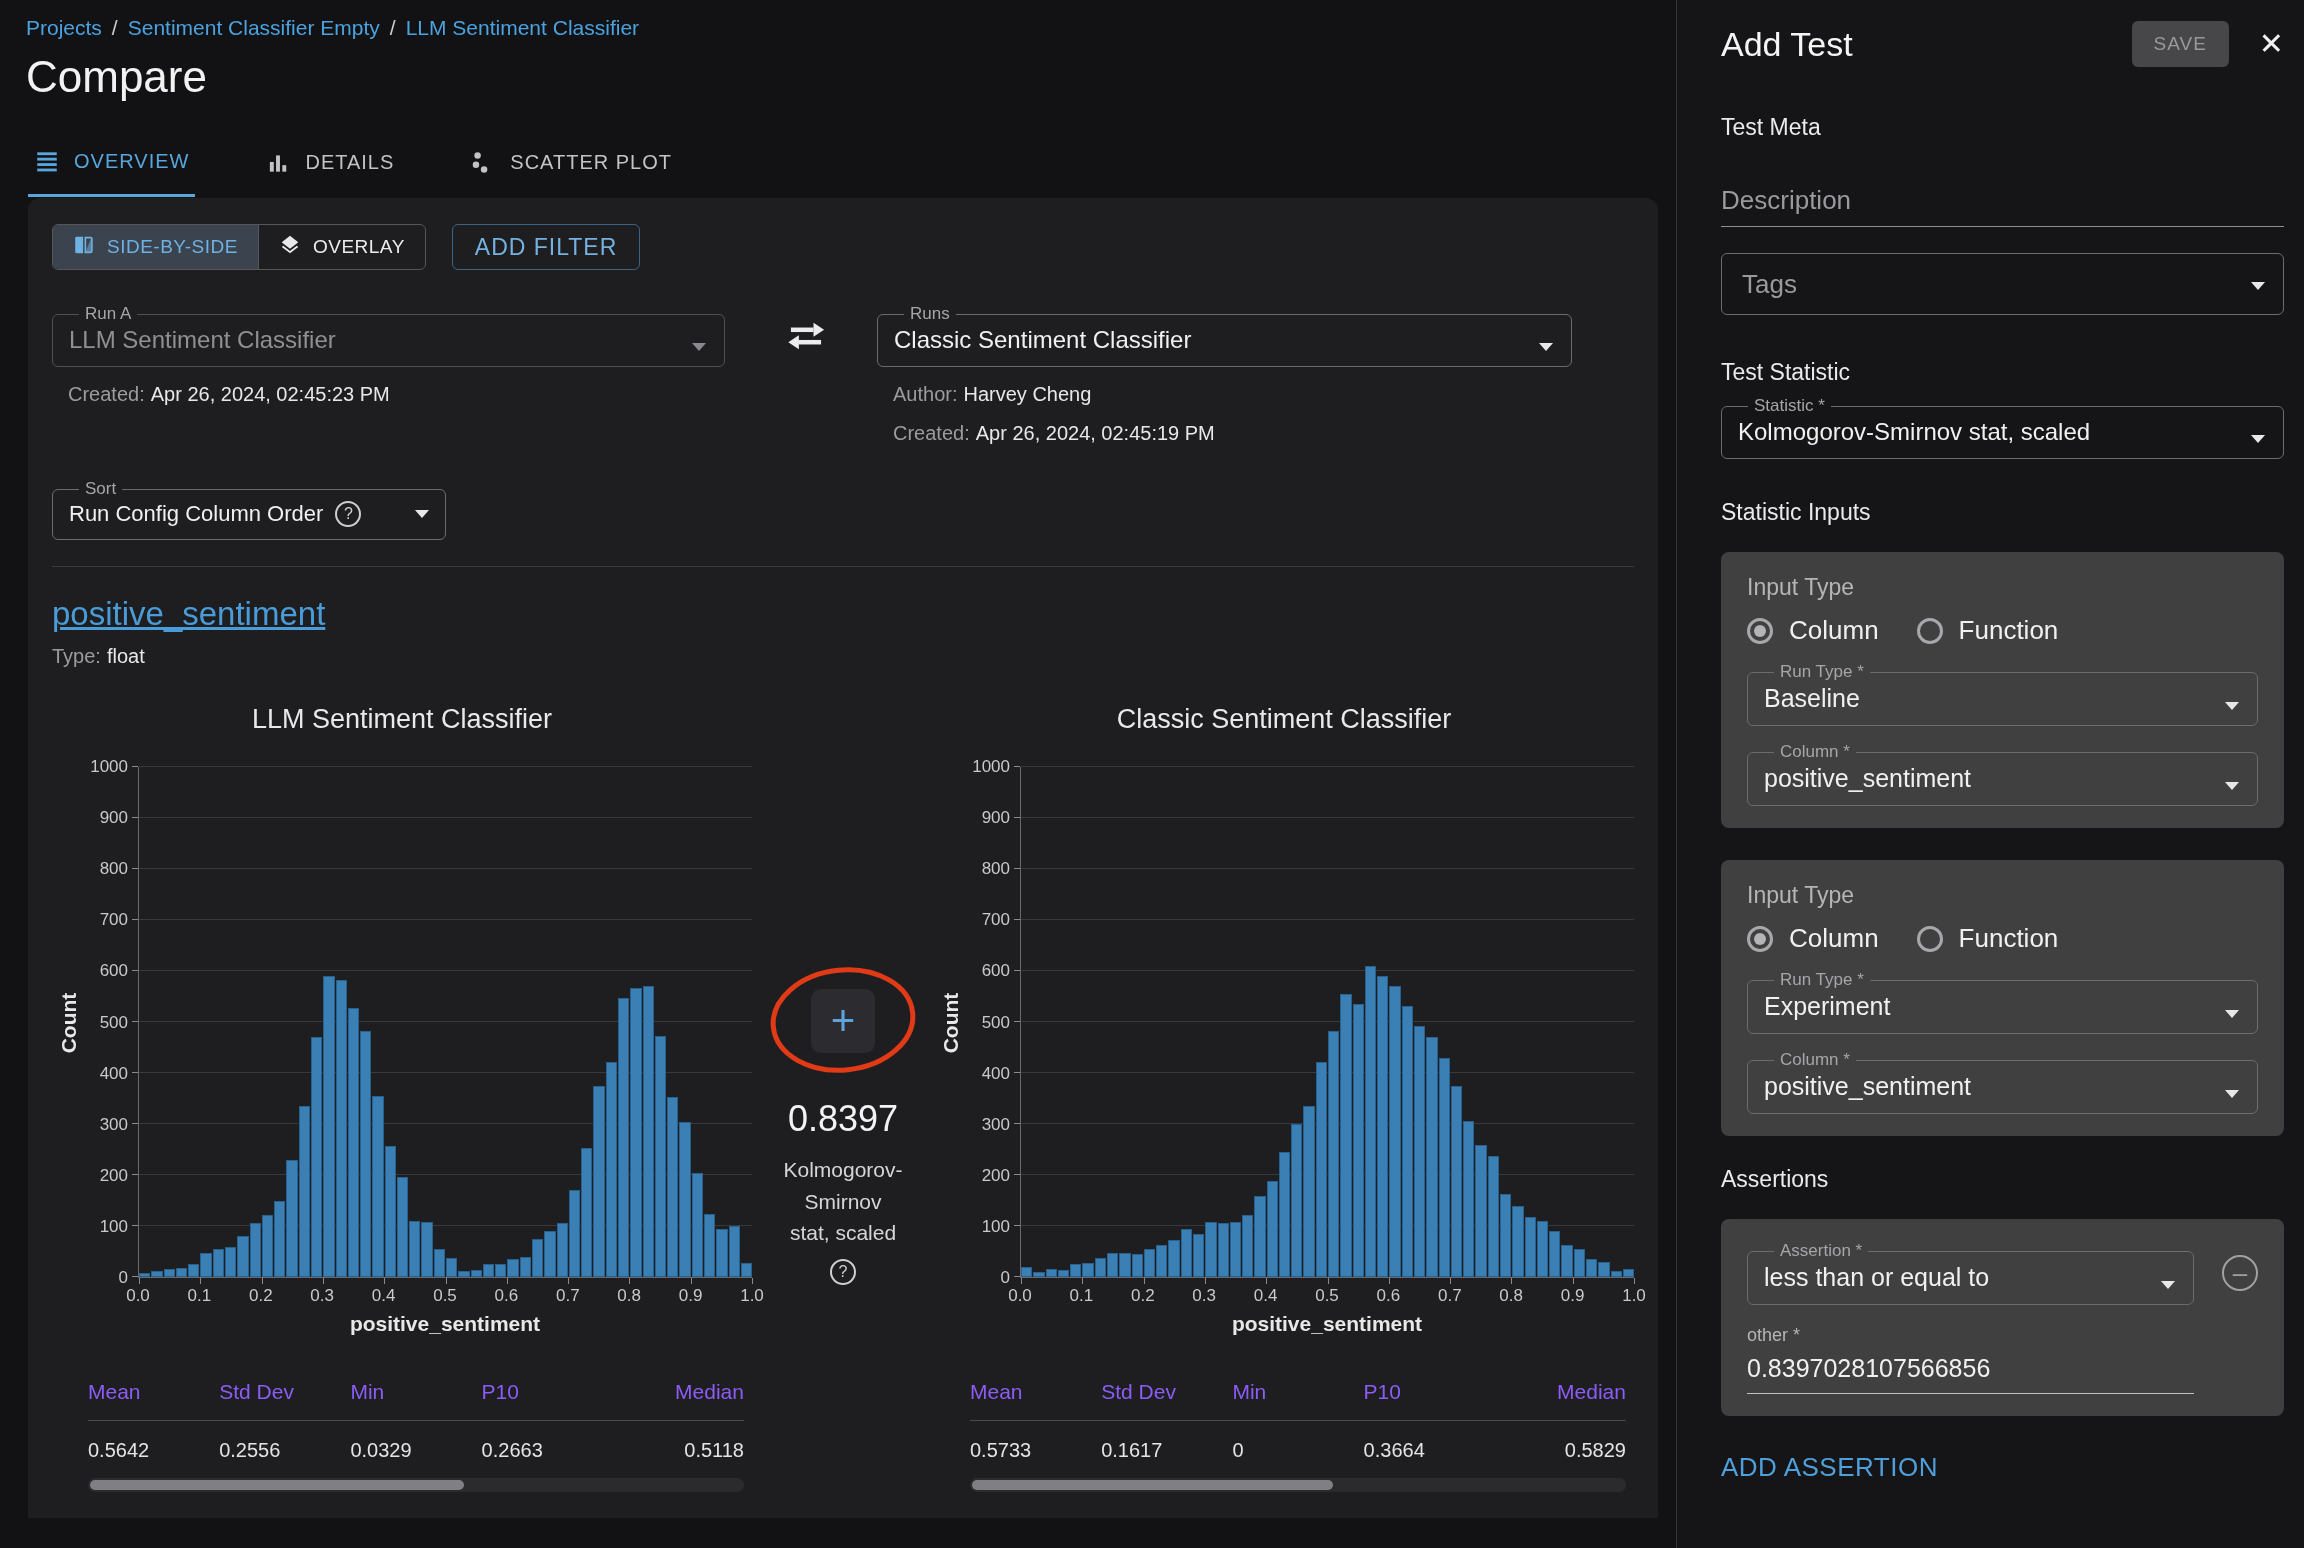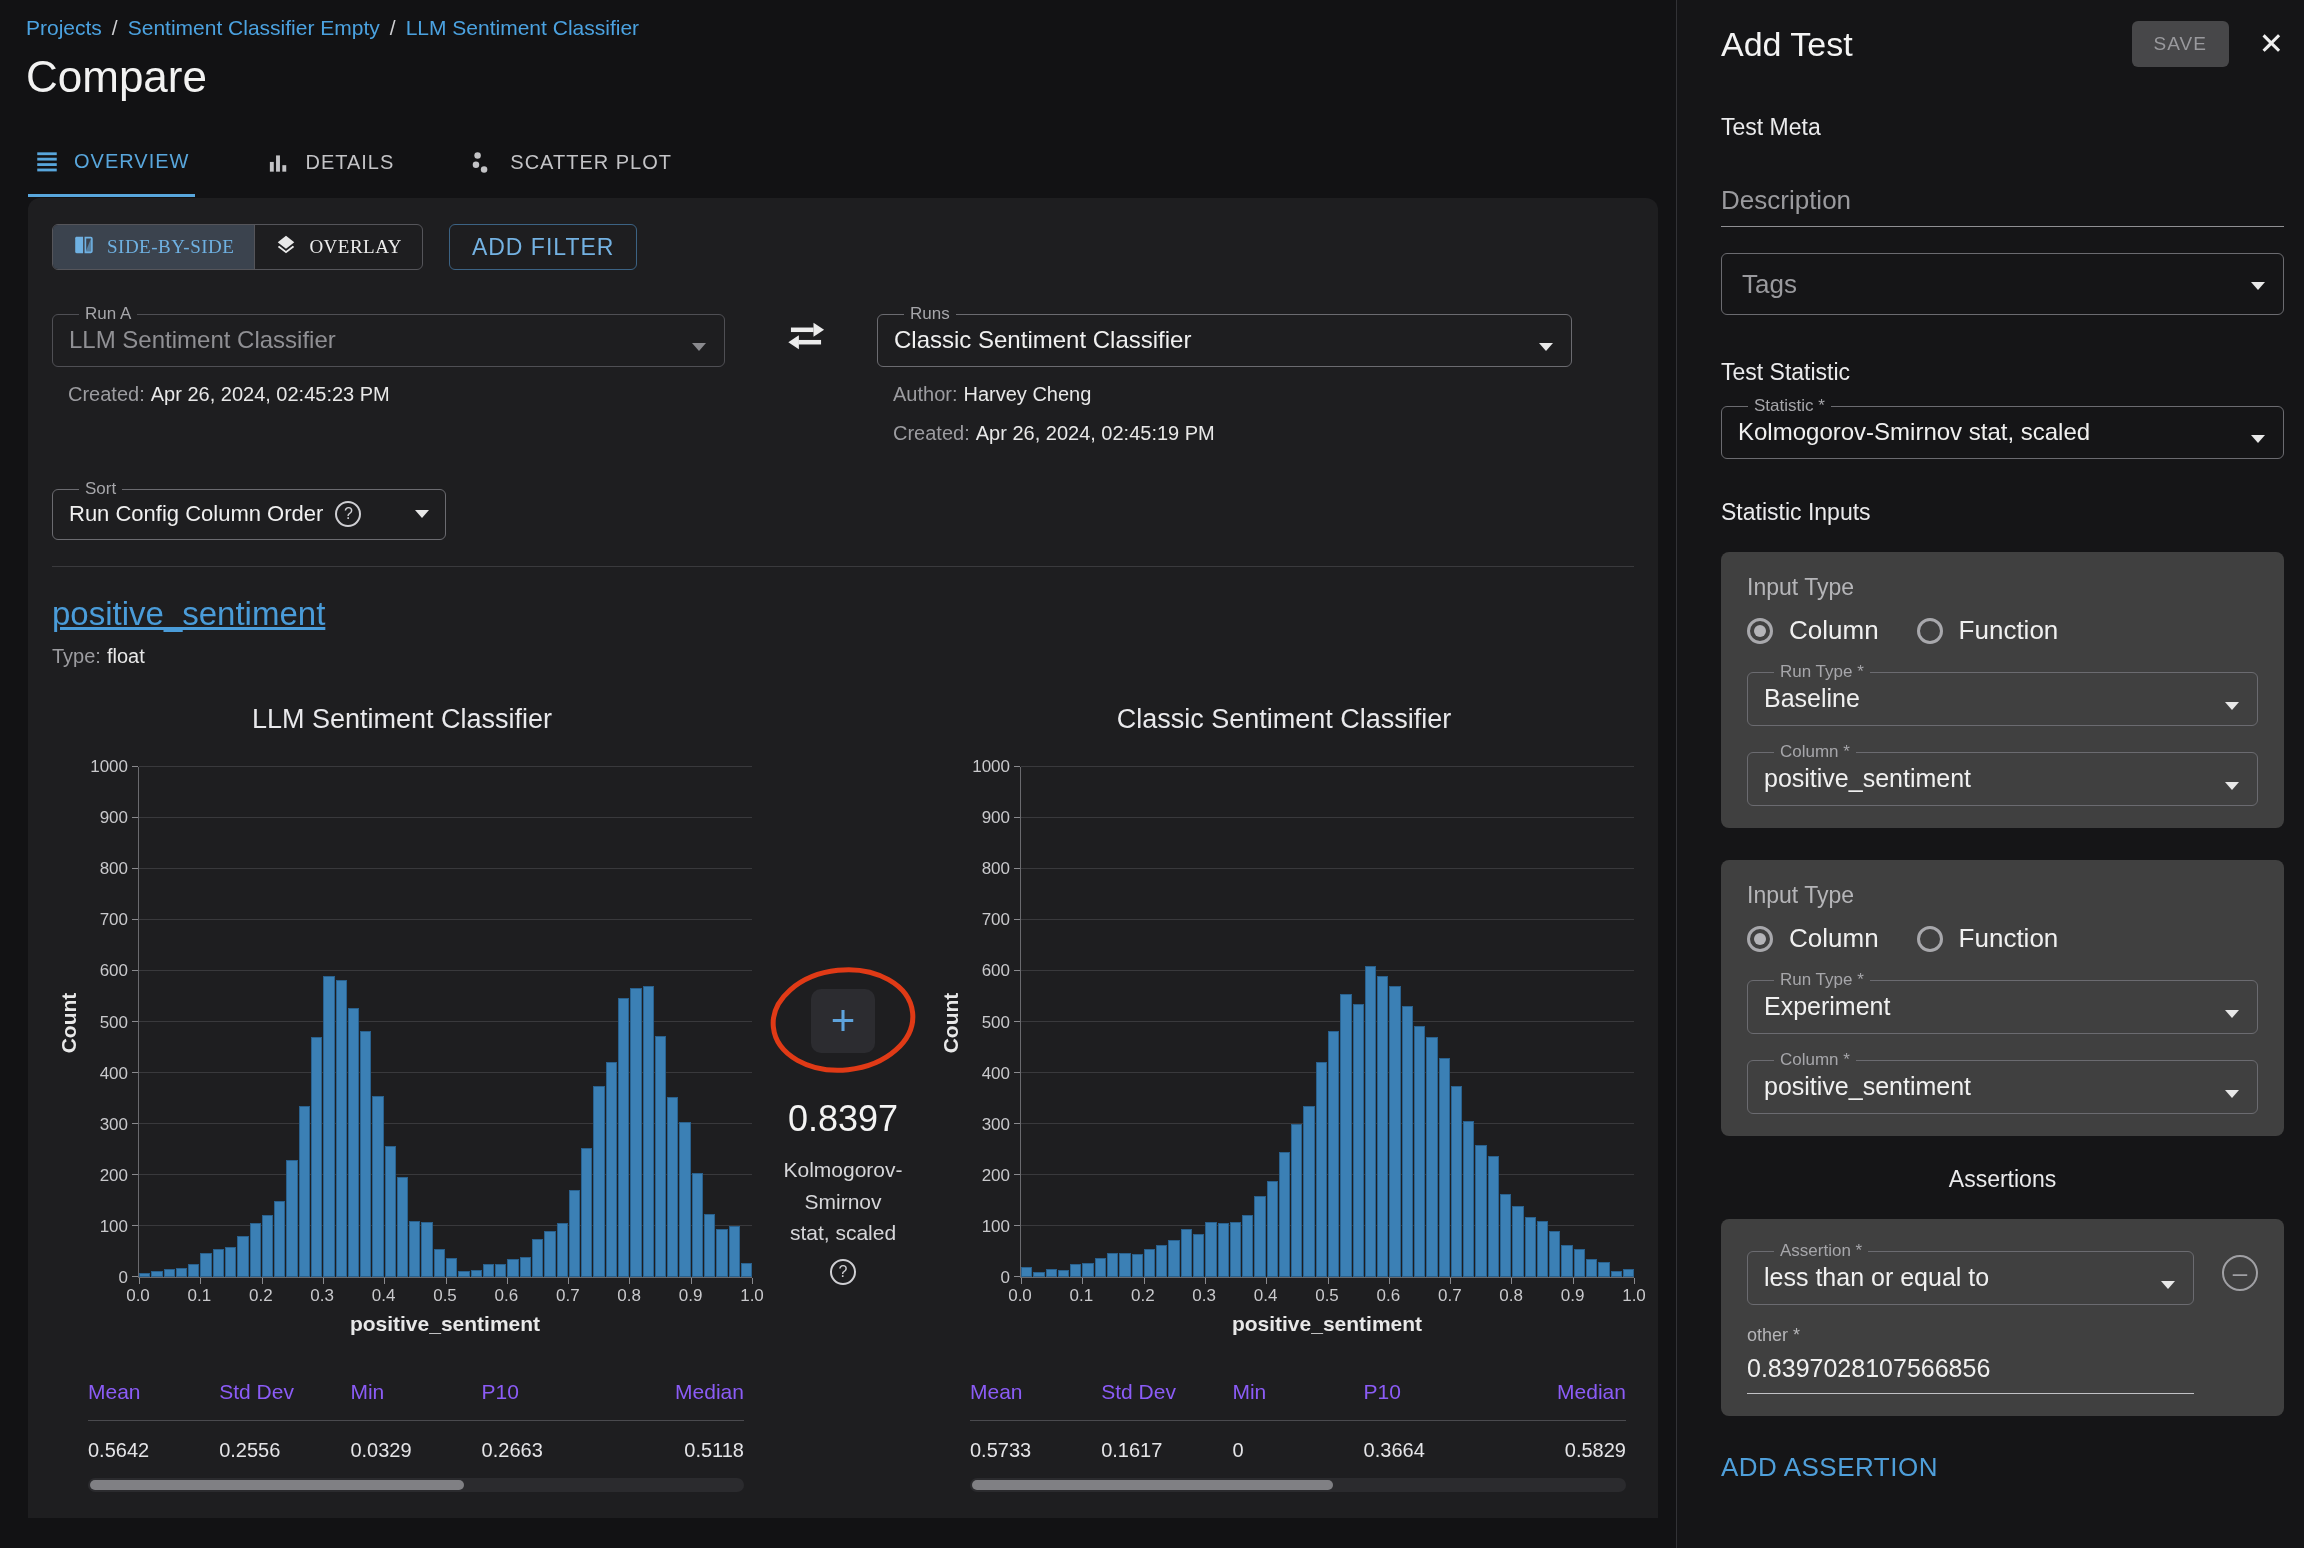--- a/index.html
+++ b/index.html
@@ -21,21 +21,21 @@
   .tab.active { color:#58a6dc; border-bottom:3px solid #58a6dc; }
   .tab svg { display:block; }
 
   .panel { margin:1px 18px 0 28px; background:#1e1e20; border-radius:12px 12px 0 0;
            padding:26px 24px; height:1320px; }
 
   
   .toolbar { display:flex; align-items:center; margin-bottom:34px; }
   .toggle-group { display:flex; border:1px solid #55555a; border-radius:6px; overflow:hidden; height:46px; }
   .toggle-btn { display:flex; align-items:center; gap:12px; padding:0 20px; font-size:19px;
-                letter-spacing:0.5px; color:#ececec; cursor:pointer; background:transparent;font-family:Liberation Serif, serif; }
+                letter-spacing:0.5px; color:#ececec; cursor:pointer; background:transparent; }
   .toggle-btn.active { background:#3b434e; color:#6fb1e2; }
   .toggle-btn + .toggle-btn { border-left:1px solid #55555a; }
   .add-filter { margin-left:26px; height:46px; display:flex; align-items:center; padding:0 22px;
                 border:1px solid #3c6384; border-radius:6px; color:#74b2e2; font-size:23px;
                 letter-spacing:1px; cursor:pointer; }
 
   
   .runs-row { display:flex; align-items:flex-start; }
   .run-col { width:673px; }
   .run-col.right { width:695px; }
@@ -133,21 +133,21 @@
   .card + .card { margin-top:32px; }
   .card-label { font-size:23px; color:#b5b5b8; }
   .radio-group { display:flex; align-items:center; gap:38px; margin-top:14px; }
   .radio-opt { display:flex; align-items:center; gap:16px; cursor:pointer; }
   .radio-circle { width:26px; height:26px; border:3px solid #a8a8ac; border-radius:50%;
                   display:flex; align-items:center; justify-content:center; flex:0 0 auto; }
   .radio-opt.selected .radio-circle::after { content:""; width:12px; height:12px; border-radius:50%; background:#b4b4b8; }
   .radio-opt .radio-label { font-size:26px; color:#f0f0f0; }
   .card fieldset.select { margin-top:16px; }
   .card fieldset.select .value { font-size:25px; }
-  .mt-assertions { margin-top:30px;text-align:center; }
+  .mt-assertions { margin-top:30px; }
   .assertion-row { display:flex; align-items:center; }
   .assertion-row fieldset.select { flex:1; margin-top:0; }
   .minus-circle { width:36px; height:36px; border:2px solid #a0a0a4; border-radius:50%; color:#a0a0a4;
                   margin-left:28px; flex:0 0 auto; display:flex; align-items:center; justify-content:center;
                   font-size:26px; cursor:pointer; }
   .other-label { margin-top:20px; font-size:18px; color:#b5b5b8; }
   .other-value { margin-top:8px; font-size:25px; color:#f0f0f0; border-bottom:1px solid #c2c2c6;
                  padding-bottom:10px; width:calc(100% - 64px); }
   .add-assertion { display:inline-block; margin-top:36px; font-size:26px; color:#4f9fda;
                    letter-spacing:0.5px; cursor:pointer; }

